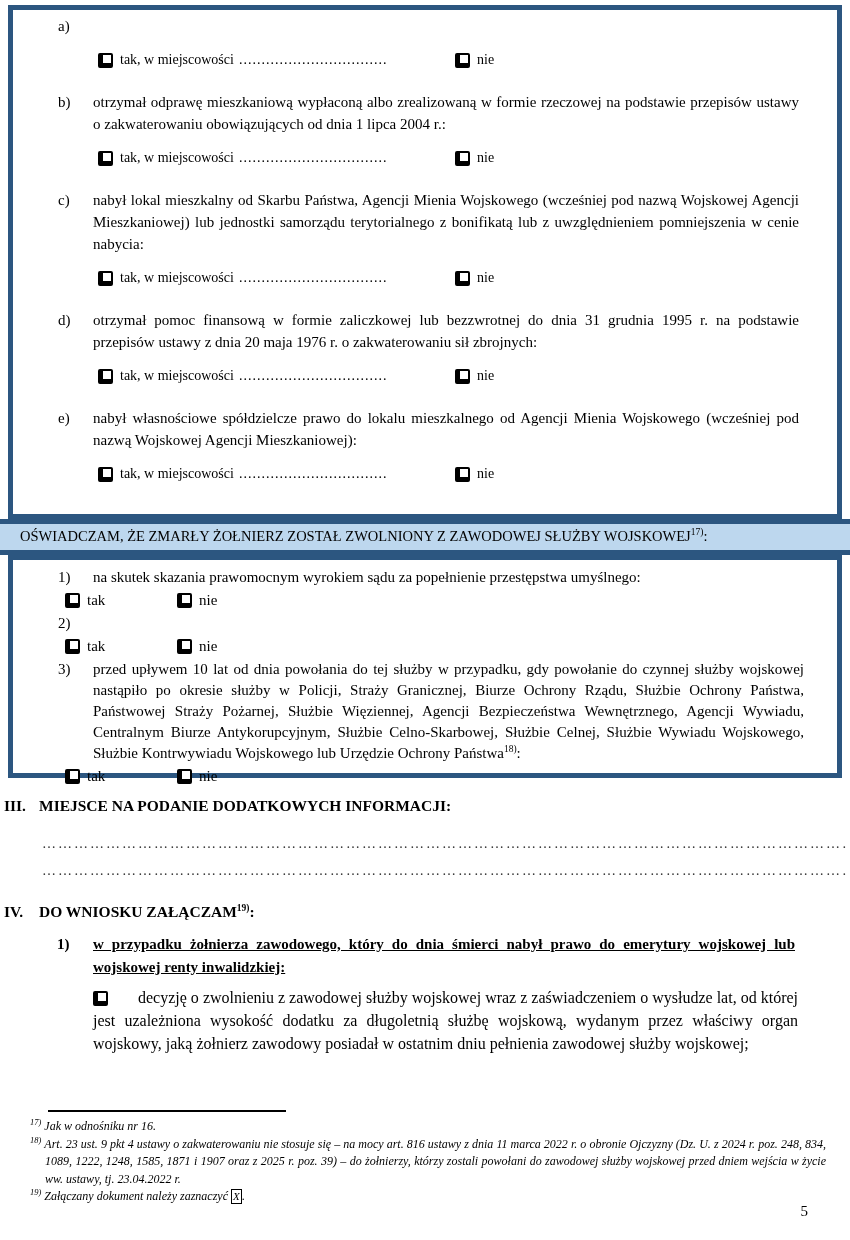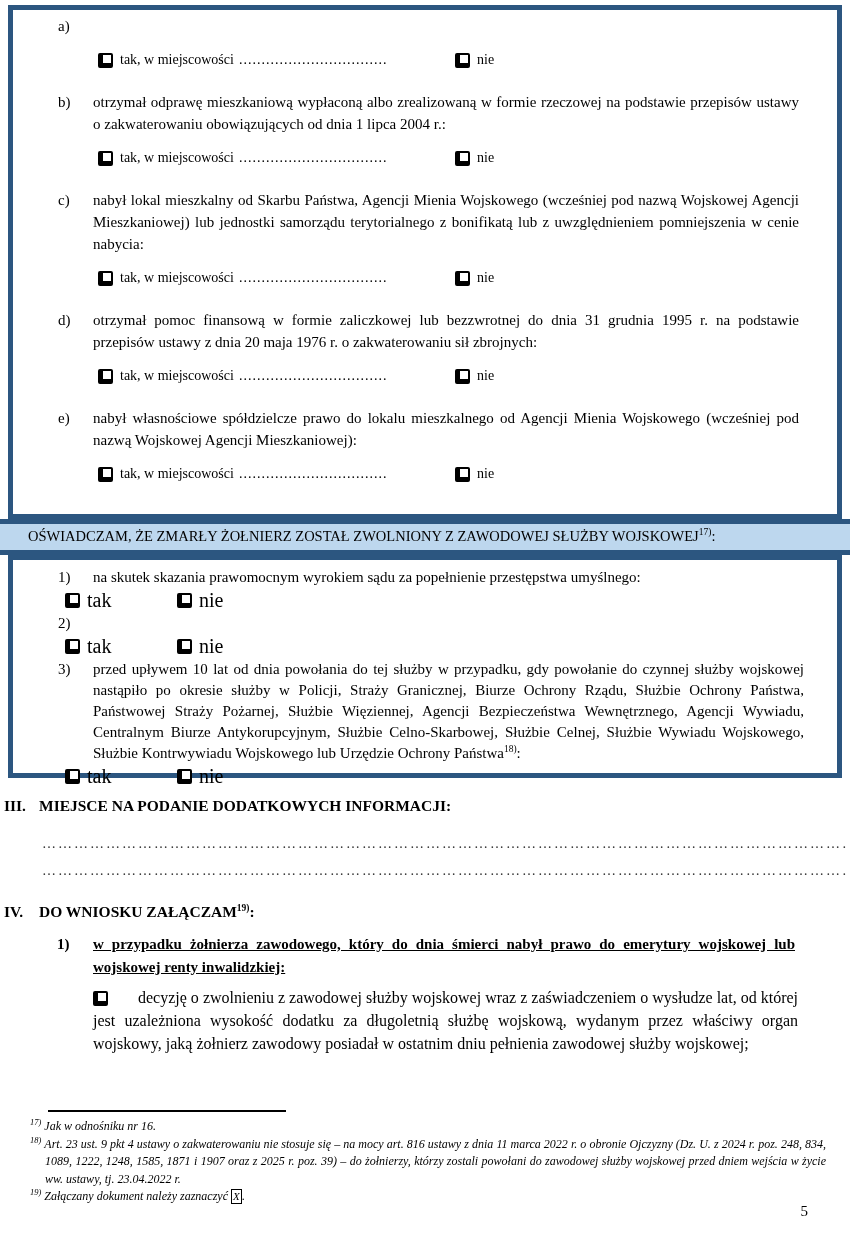--- a/index.html
+++ b/index.html
@@ -16,21 +16,21 @@
     border: 5px solid #2C5680; background: #fff;
   }
   #box1 { top: 5px; height: 514px; }
   #box2 { top: 555px; height: 223px; }
 
   .band {
     position: absolute; left: 0; right: 0; top: 519px; height: 36px;
     background: #BDD7EE;
     border-top: 5px solid #2C5680; border-bottom: 5px solid #2C5680;
     font-size: 14.5px; line-height: 25px;
-    padding-left: 28px; white-space: nowrap; overflow: hidden;
+    padding-left: 20px; white-space: nowrap; overflow: hidden;
   }
   sup { font-size: 9.5px; line-height: 0; }
 
   .itm {
     display: flex; padding: 0 38px 0 45px;
     text-align: justify; font-size: 15px; line-height: 22px;
     margin-top: 21px;
   }
   .itm.first { margin-top: 5px; }
   .itm .lab { flex: 0 0 35px; }
@@ -58,21 +58,21 @@
   .itm2 {
     display: flex; padding: 0 33px 0 45px;
     text-align: justify; font-size: 15px; line-height: 21px;
     margin-top: 2px;
   }
   .itm2.first { margin-top: 7px; }
   .itm2 .lab { flex: 0 0 35px; }
   .itm2 .txt { flex: 1; }
   .row2 {
     display: flex; align-items: center;
-    margin: 2px 0 3px 52px; height: 20px; font-size: 20px;
+    margin: 2px 0 3px 52px; height: 20px; font-size: 15px;
   }
   .row2 .grp-yes { width: 112px; }
 
   .sec-heading {
     position: absolute; left: 4px; right: 20px;
     display: flex; font-weight: bold; font-size: 15.5px;
   }
   #sec3 { top: 797px; }
   #sec4 { top: 903px; }
   .sec-heading .secnum { width: 35px; }

